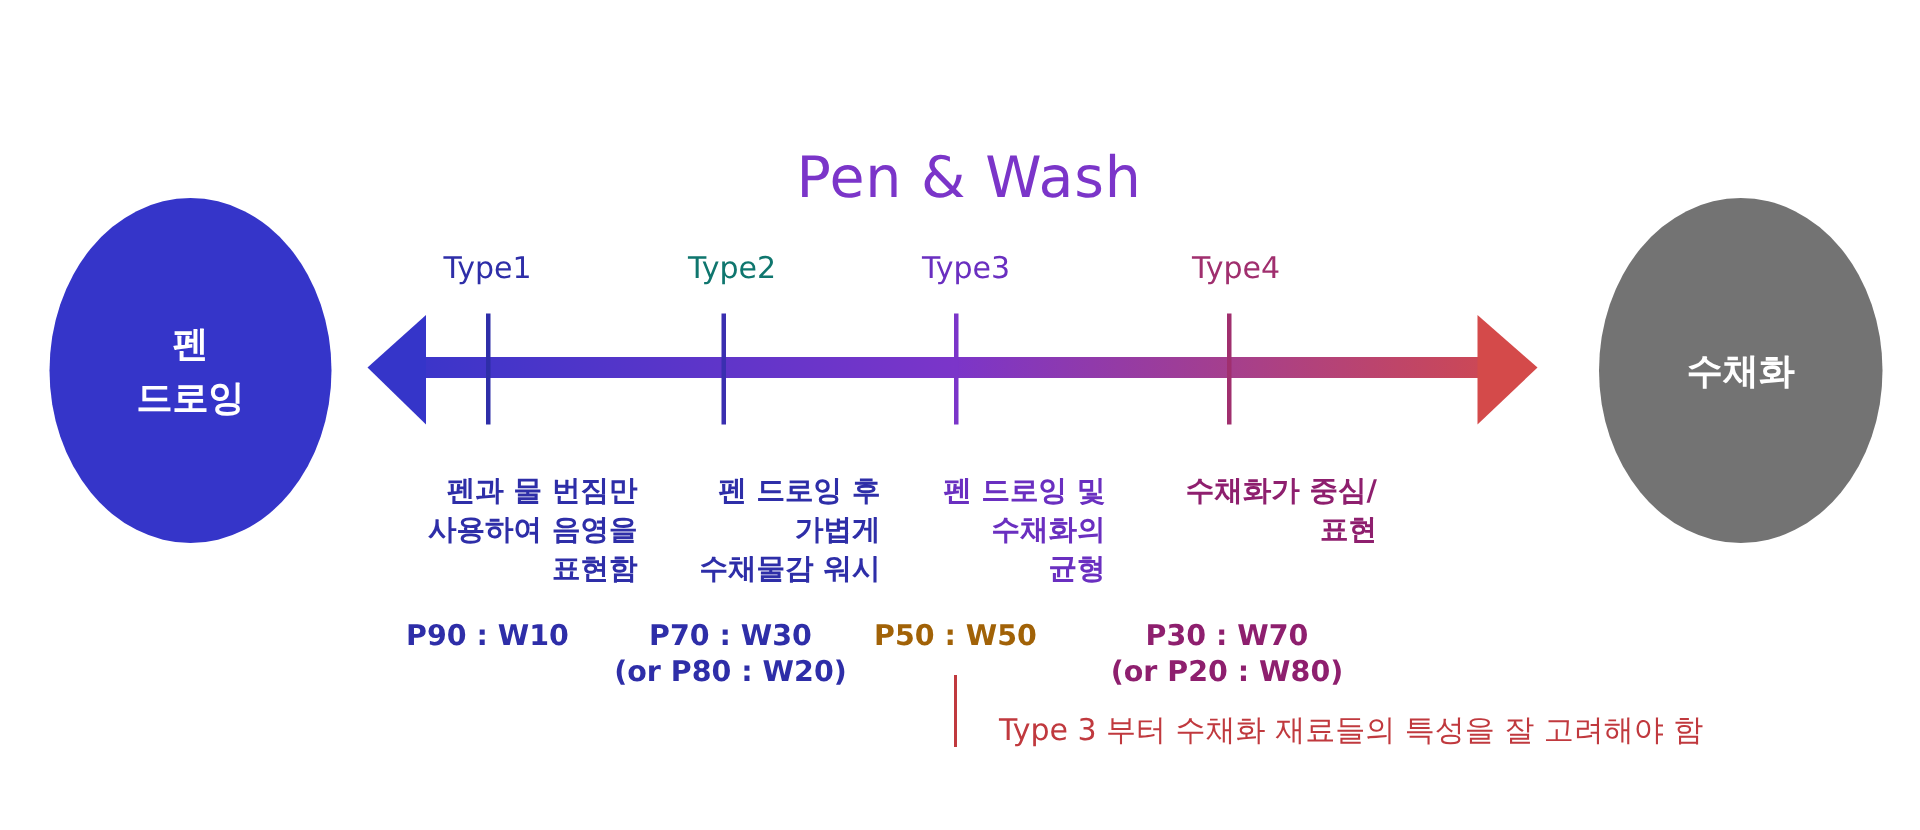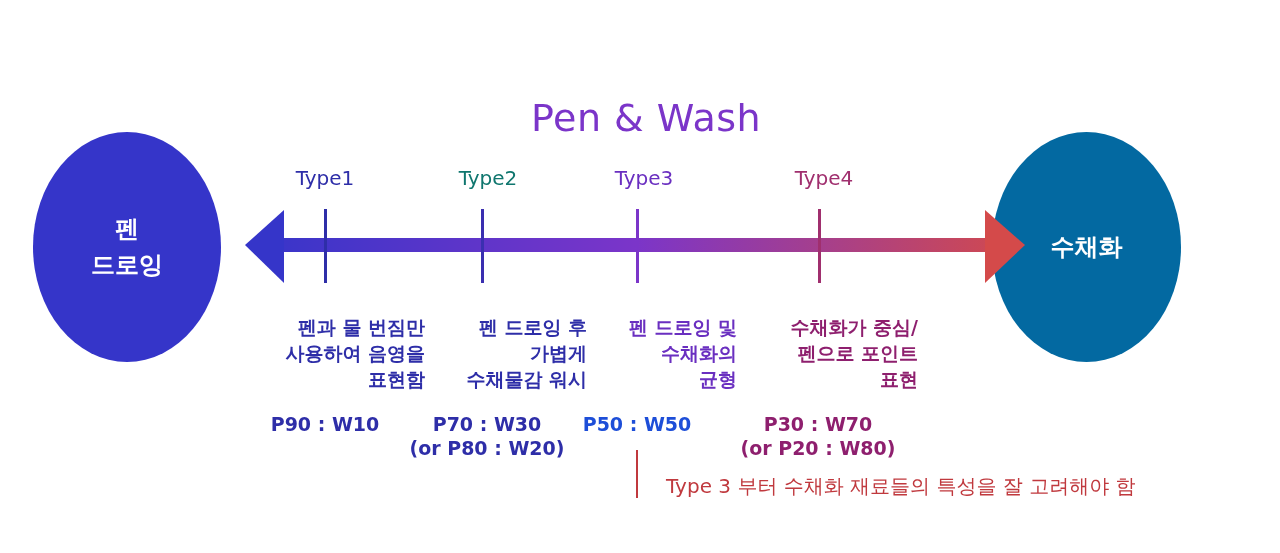--- a/index.html
+++ b/index.html
@@ -3,21 +3,21 @@
 <meta charset="utf-8">
 <style>
   html, body { margin:0; padding:0; background:#ffffff; }
   body { width:1280px; height:553px; position:relative; overflow:hidden;
          font-family:"DejaVu Sans","Liberation Sans",sans-serif; }
   .abs { position:absolute; }
   .title { left:0; width:1292px; top:96px; text-align:center; font-size:38px; color:#7b35c9; letter-spacing:0.5px; }
   .ellipse { border-radius:50%; display:flex; align-items:center; justify-content:center; text-align:center;
              color:#ffffff; font-weight:bold; font-size:24px; line-height:36px; }
   .e-left { left:33px; top:132px; width:188px; height:230px; background:#3535c9; }
-  .e-right { left:992px; top:132px; width:189px; height:230px; background:#0369a1; }
+  .e-right { left:1066px; top:132px; width:189px; height:230px; background:#737373; }
   .type-label { font-size:20px; text-align:center; width:120px; top:166px; }
   .desc { font-size:19px; font-weight:bold; text-align:right; line-height:26px; width:200px; top:314px; }
   .ratio { font-size:19px; text-align:center; line-height:24px; width:200px; top:412px;font-weight:bold; }
   .note { left:666px; top:473px; font-size:20px; color:#c0393e; white-space:nowrap; }
   .note-bar { left:636px; top:450px; width:2px; height:48px; background:#c0393e; }
 </style>
 </head>
 <body>
 
 <div class="abs title">Pen &amp; Wash</div>
@@ -70,28 +70,27 @@
   <div>P70 : W30</div>
   <div>(or P80 : W20)</div>
 </div>
 
 <div class="abs type-label" style="left:584px;color:#6a2fc0">Type3</div>
 <div class="abs desc" style="left:537px;color:#6a2fc0">
   <div>펜 드로잉 및</div>
   <div>수채화의</div>
   <div>균형</div>
 </div>
-<div class="abs ratio" style="left:537px;color:#1d4ed8">
+<div class="abs ratio" style="left:537px;color:#a16207">
   <div>P50 : W50</div>
 </div>
 
 <div class="abs type-label" style="left:764px;color:#a02f6e">Type4</div>
 <div class="abs desc" style="left:718px;color:#8e1f6e">
   <div>수채화가 중심/</div>
-  <div>펜으로 포인트</div>
   <div>표현</div>
 </div>
 <div class="abs ratio" style="left:718px;color:#8e1f6e">
   <div>P30 : W70</div>
   <div>(or P20 : W80)</div>
 </div>
 
 <div class="abs note-bar"></div>
 <div class="abs note">Type 3 부터 수채화 재료들의 특성을 잘 고려해야 함</div>
 

